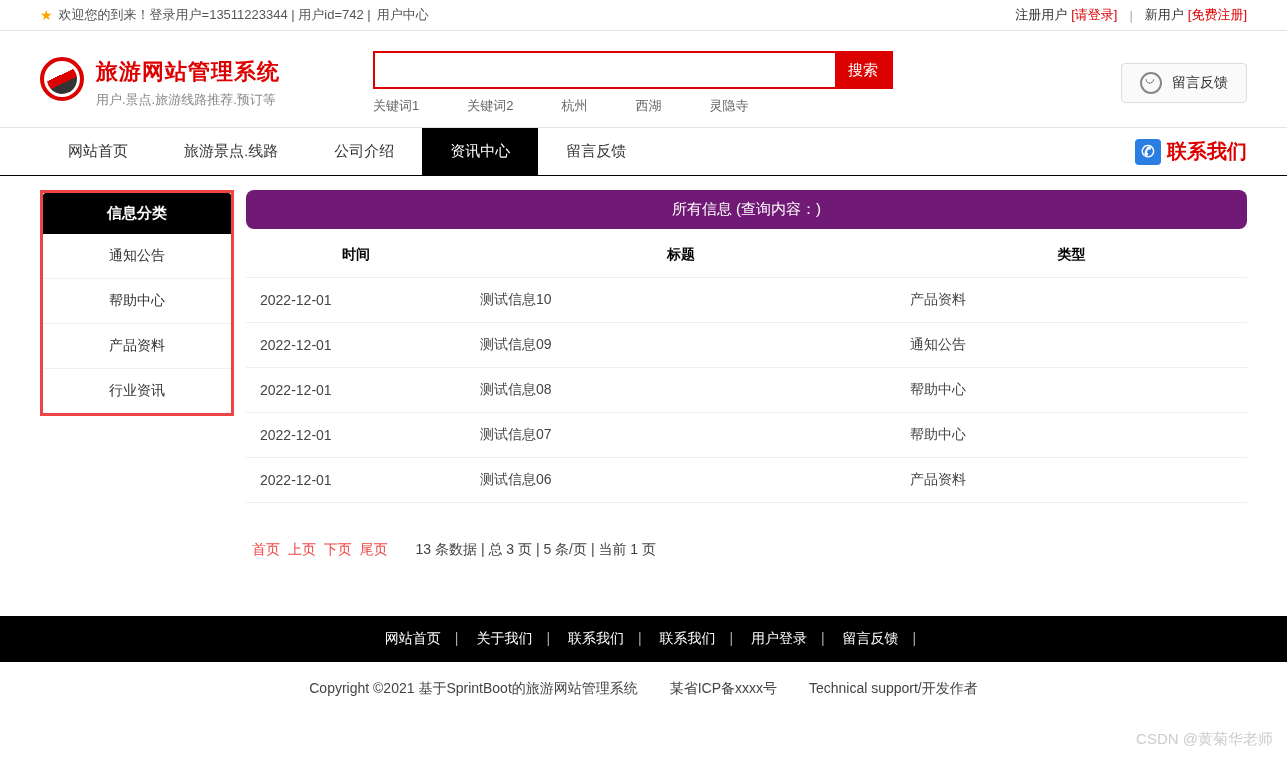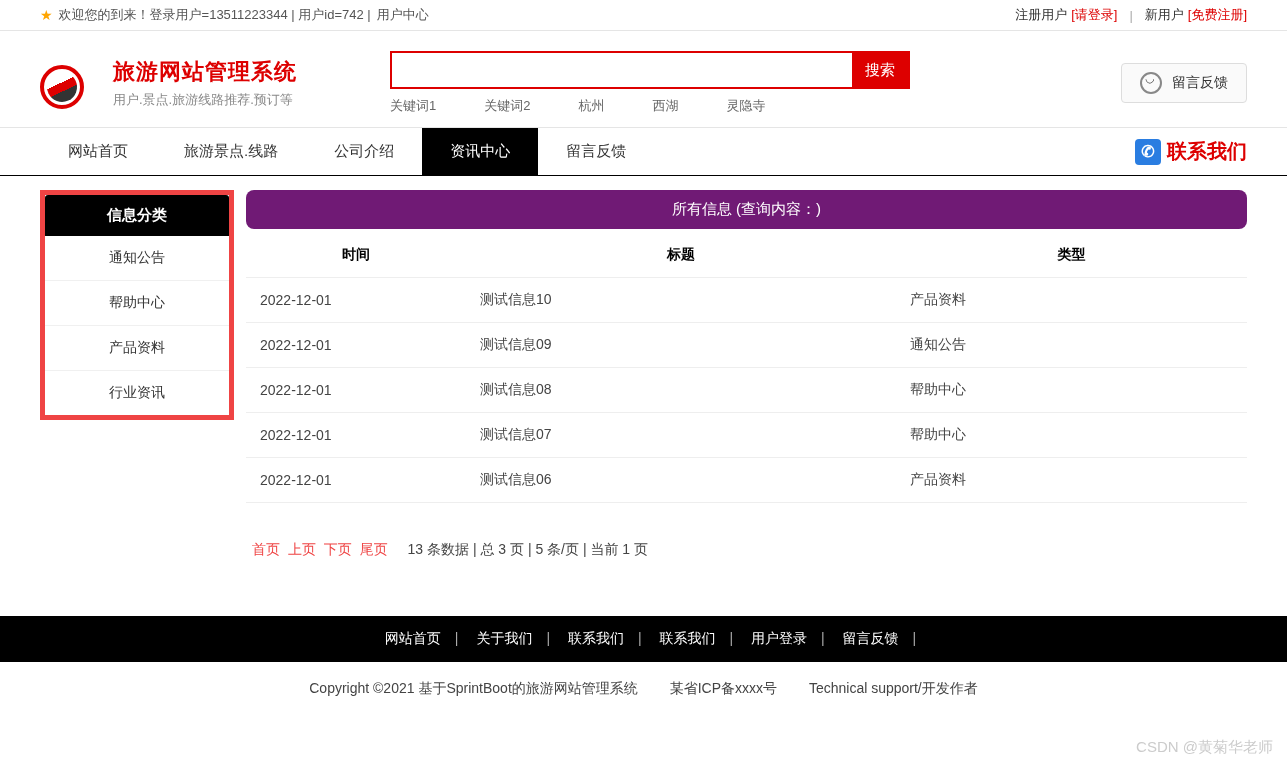--- a/index.html
+++ b/index.html
@@ -10,21 +10,21 @@
     .topbar-left { display: flex; align-items: center; gap: 6px; }
     .star-icon { color: #ffa500; font-size: 14px; }
     .topbar-text { color: #555; }
     .topbar a { color: #555; text-decoration: none; }
     .topbar-right { display: flex; align-items: center; gap: 4px; }
     .red-link { color: #d00 !important; }
     .sep { color: #aaa; margin: 0 8px; }
     
     
     .header { display: flex; align-items: center; padding: 20px 40px 12px; gap: 40px; }
-    .brand { display: flex; align-items: flex-end; gap: 29px; }
+    .brand { display: flex; align-items: flex-start; gap: 12px; }
     .logo { width: 44px; height: 44px; border-radius: 50%; border: 4px solid #d00; position: relative; flex-shrink: 0; }
     .logo::before { content: ""; position: absolute; inset: 3px; border-radius: 50%; background: linear-gradient(135deg, #fff 40%, #d00 40%, #d00 60%, #333 60%); transform: rotate(20deg); }
     .brand-text h1 { font-size: 22px; color: #d00; font-weight: bold; letter-spacing: 1px; }
     .brand-text p { font-size: 13px; color: #888; margin-top: 4px; }
     
     .search-area { flex: 1; max-width: 520px; margin-left: 53px; }
     .search-box { display: flex; border: 2px solid #d00; height: 38px; }
     .search-input { flex: 1; border: none; outline: none; padding: 0 10px; font-size: 14px; }
     .search-btn { width: 56px; background: #d00; color: #fff; border: none; cursor: pointer; font-size: 15px; }
     .keywords { margin-top: 8px; display: flex; gap: 48px; font-size: 13px; color: #666; }
@@ -37,45 +37,45 @@
     
     .nav-wrap { border-top: 1px solid #e5e5e5; border-bottom: 1px solid #000; padding: 0 40px; display: flex; align-items: center; }
     .nav { display: flex; }
     .nav-item { padding: 14px 28px; cursor: pointer; color: #333; font-size: 15px; }
     .nav-item.active { background: #000; color: #fff; }
     .contact-us { margin-left: auto; display: flex; align-items: center; gap: 6px; color: #d00; font-size: 20px; font-weight: bold; }
     .contact-icon { width: 26px; height: 26px; background: #2a7de1; border-radius: 4px; display: flex; align-items: center; justify-content: center; color: #fff; font-size: 16px; }
     
     
     .main { display: flex; padding: 14px 40px; gap: 12px; min-height: 420px; }
-    .sidebar { width: 194px; border: 5px solid #ef4444; align-self: flex-start; }
+    .sidebar { width: 194px; border: 3px solid #ef4444; align-self: flex-start; }
     .sidebar-head { background: #000; color: #fff; text-align: center; padding: 11px 0; font-weight: bold; font-size: 15px; border-radius: 3px 3px 0 0; }
     .sidebar-item { text-align: center; padding: 13px 0; border-bottom: 1px solid #f0f0f0; cursor: pointer; }
     .sidebar-item:last-child { border-bottom: none; }
     
     .content { flex: 1; }
     .content-head { background: #701a75; color: #fff; text-align: center; padding: 10px 0; border-radius: 8px; font-size: 15px; }
     .table { width: 100%; border-collapse: collapse; margin-top: 4px; }
     .table th { text-align: center; padding: 13px 14px; font-weight: bold; border-bottom: 1px solid #eee; color: #000; font-size: 14px; }
     .table td { padding: 13px 14px; border-bottom: 1px solid #eee; color: #444; }
     .table th:nth-child(1), .table td:nth-child(1) { width: 220px; }
     .table th:nth-child(2), .table td:nth-child(2) { width: 430px; }
     
     .pager { margin-top: 30px; padding: 8px 6px; font-size: 14px; color: #444; }
     .pager a { color: #ef4444; text-decoration: none; margin-right: 4px; }
-    .pager-info { margin-left: 12px; }
+    .pager-info { margin-left: 20px; }
     
     
     .footer-nav { background: #000; color: #fff; text-align: center; padding: 14px 0; margin-top: 20px; }
     .footer-nav a { color: #fff; text-decoration: none; margin: 0 14px; }
     .footer-nav .d { color: #aaa; }
     .footer-copy { text-align: center; padding: 18px 0; color: #444; font-size: 14px; }
     .footer-copy span { margin: 8px 14px; }
     
-    .watermark { position: fixed; right: 14px; bottom: 6px; color: #ccc; font-size: 15px; }
+    .watermark { position: fixed; right: 14px; bottom: 14px; color: #ccc; font-size: 15px; }
   </style>
 </head>
 <body>
 
 <div class="topbar">
   <div class="topbar-left">
     <span class="star-icon">★</span>
     <span class="topbar-text">欢迎您的到来！登录用户=13511223344 | 用户id=742 | </span>
     <a href="#">用户中心</a>
   </div>

